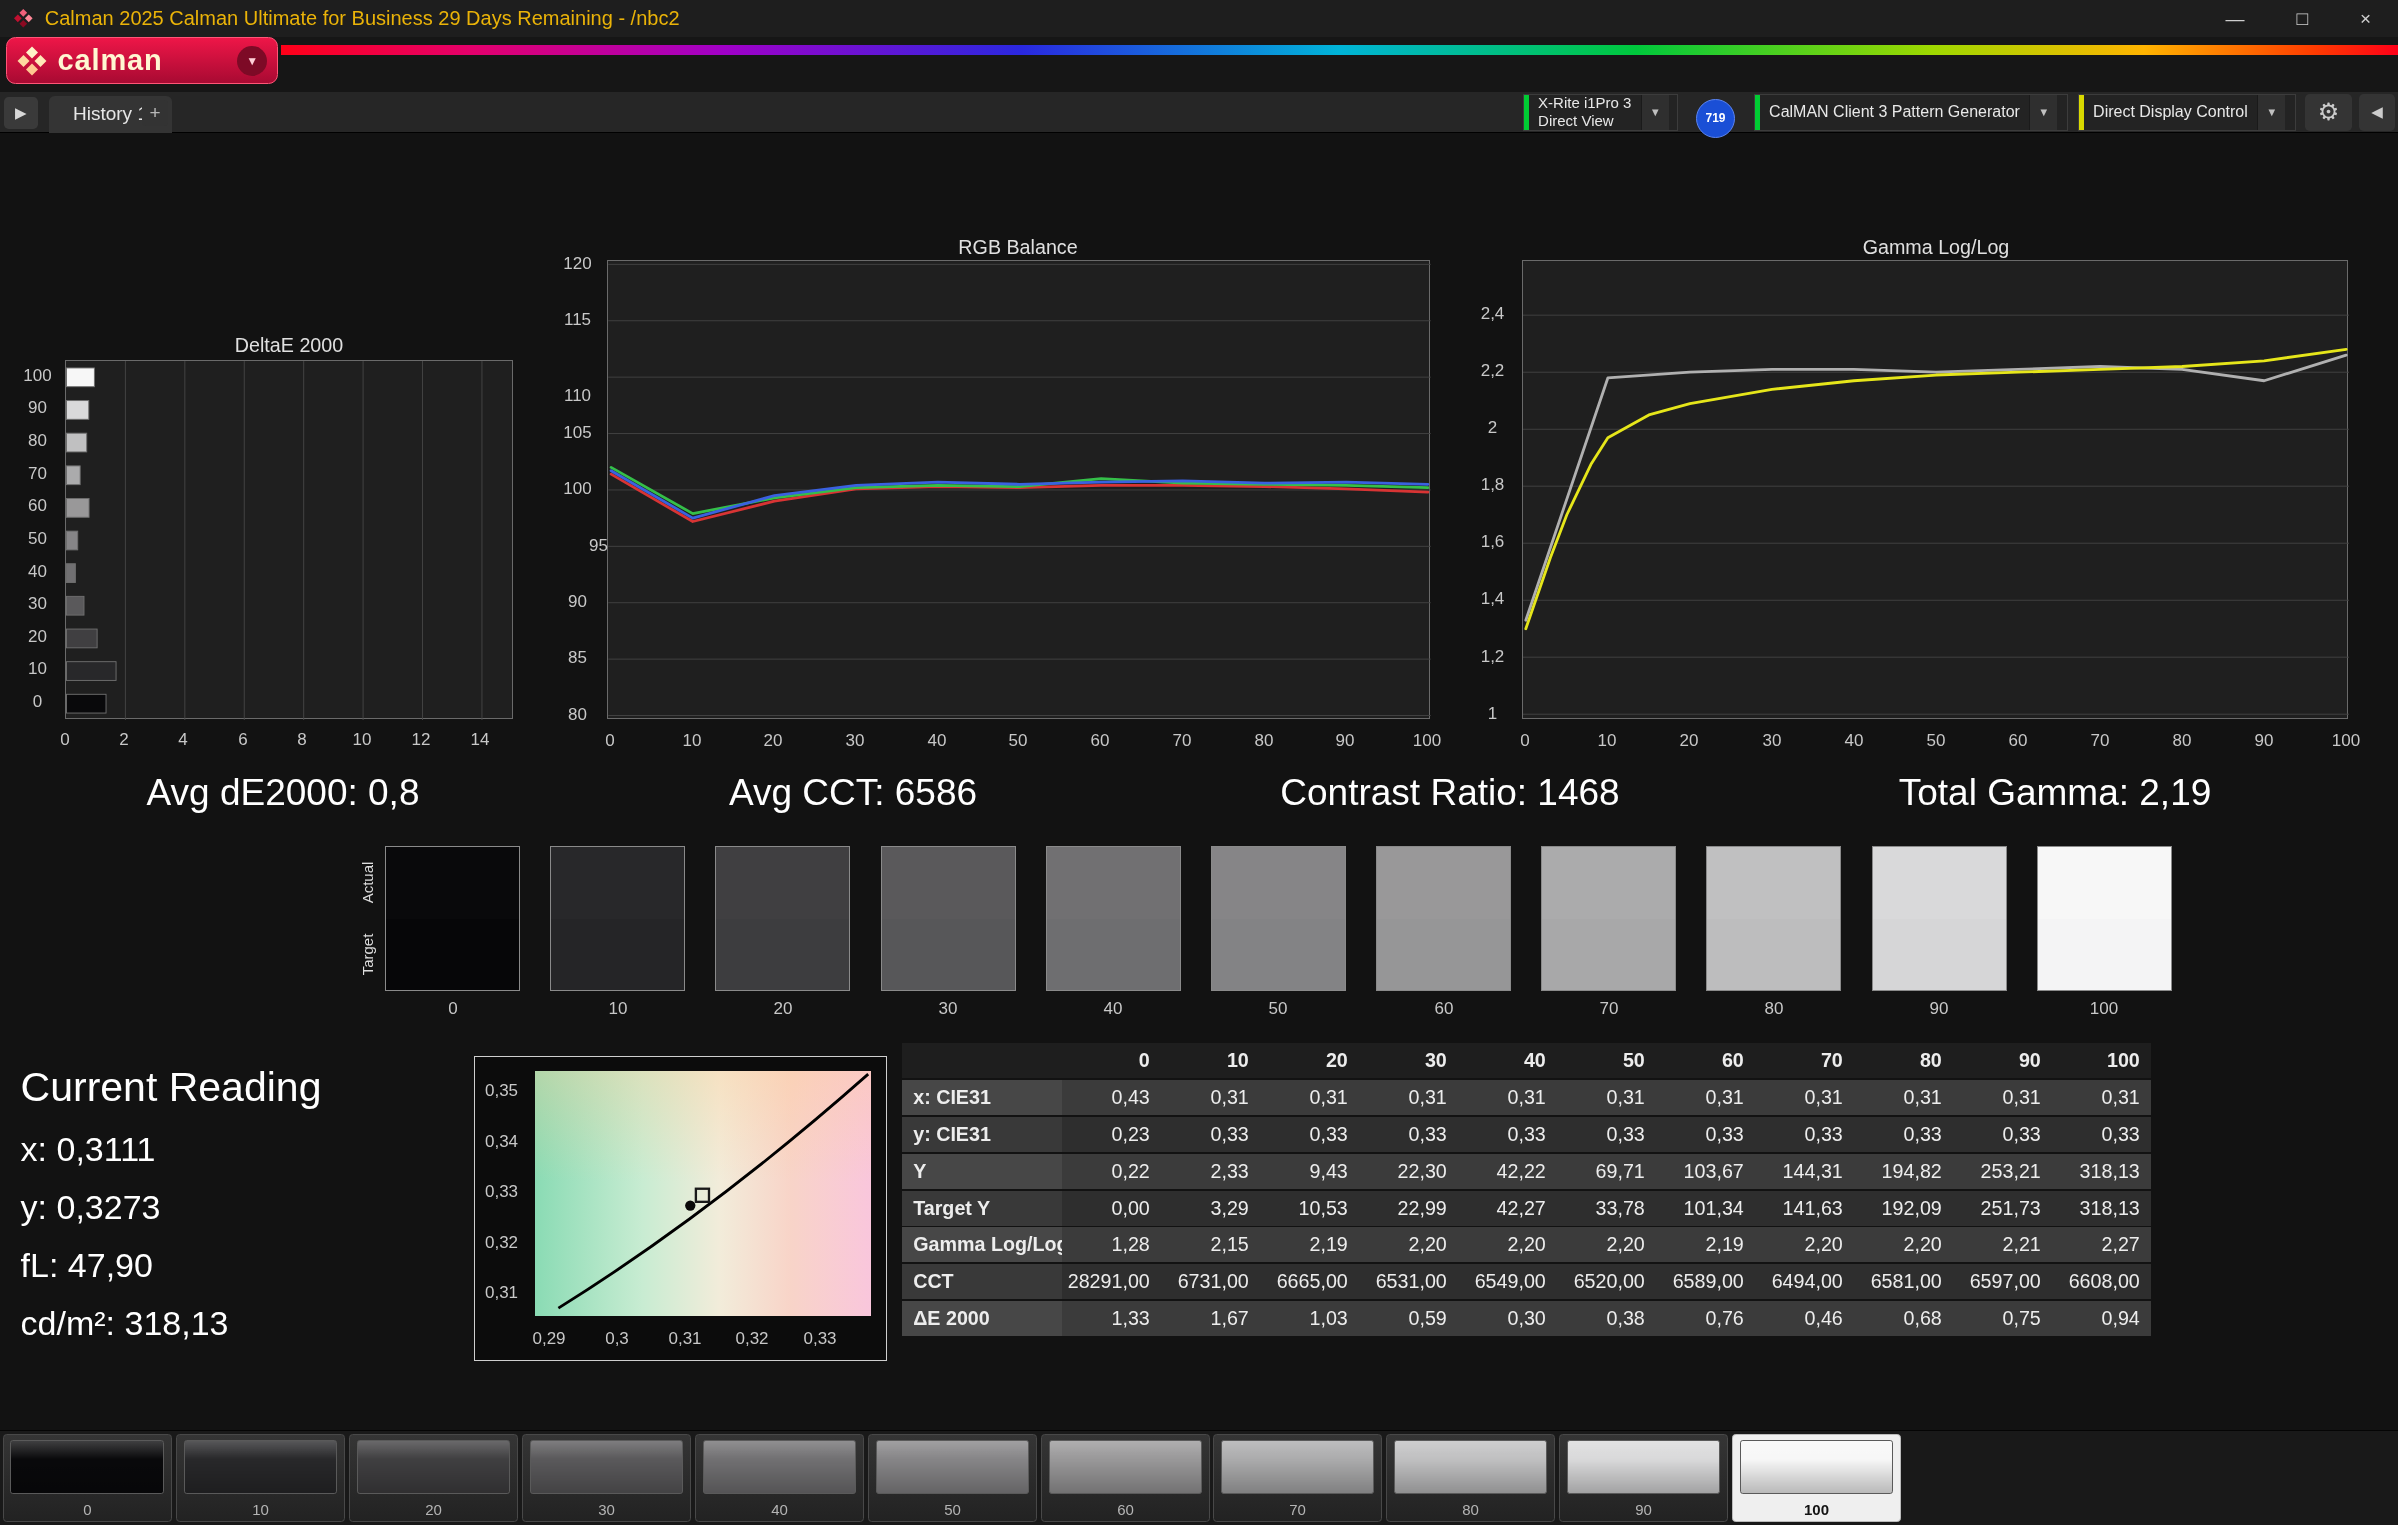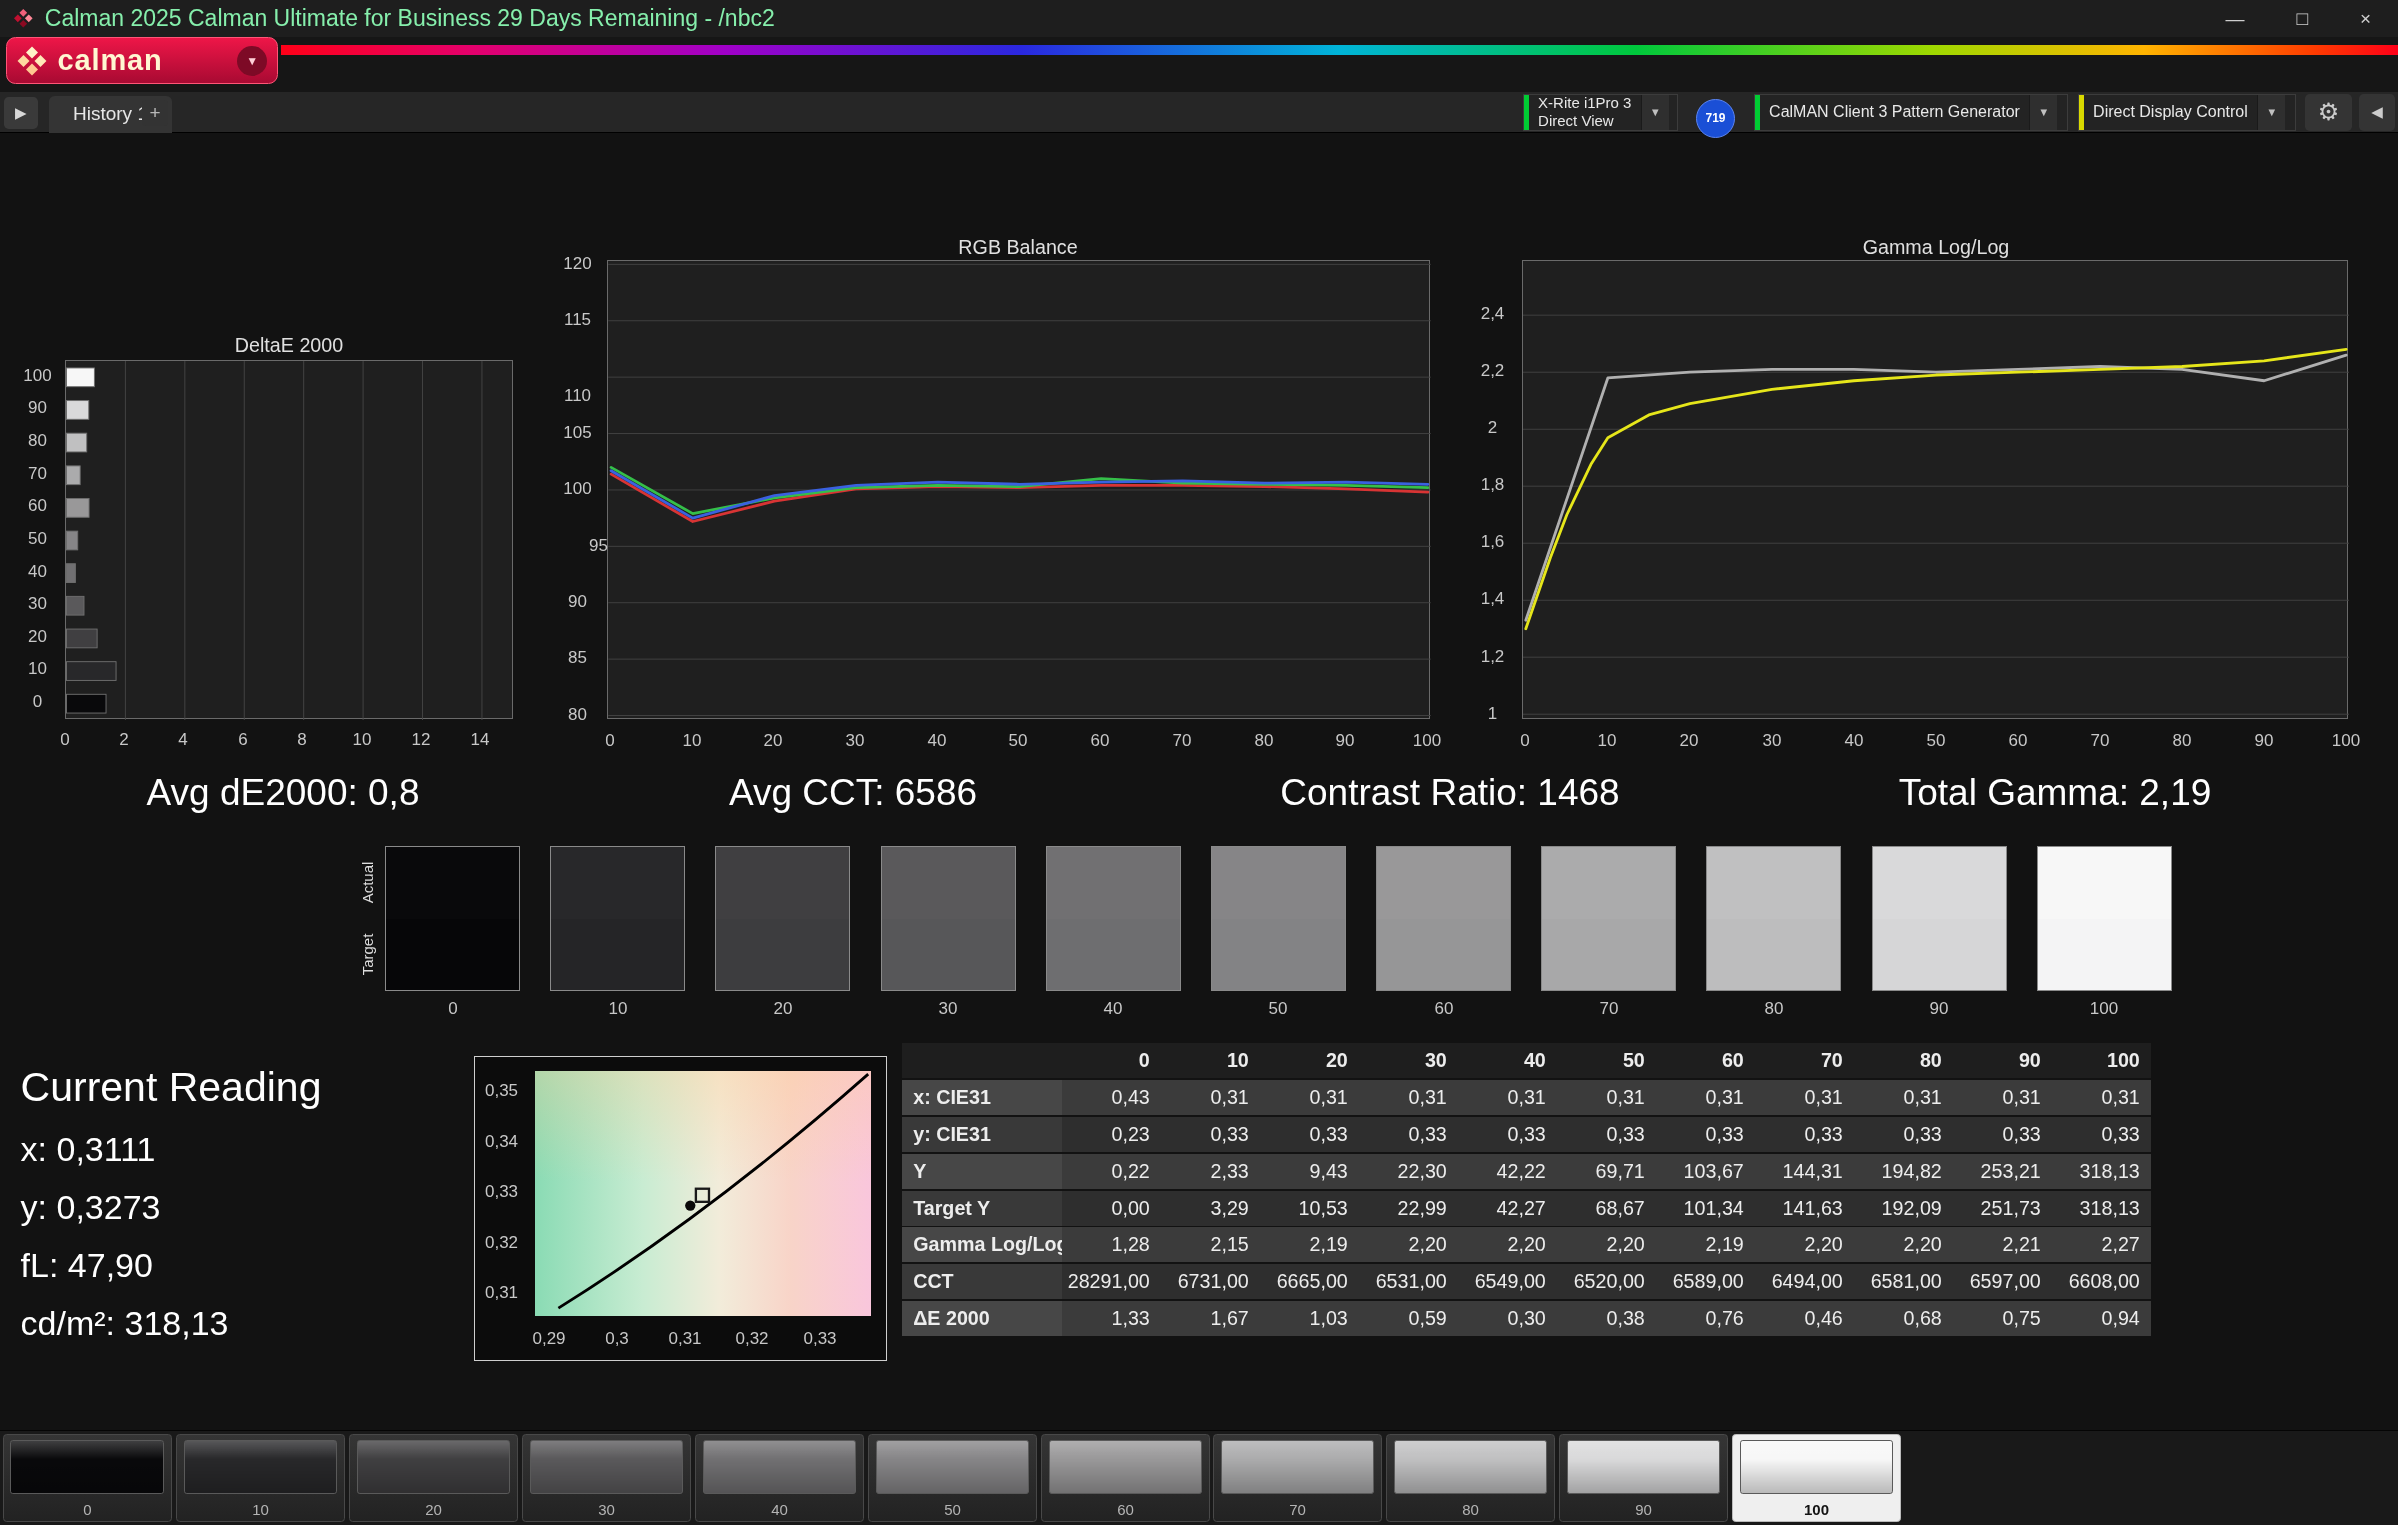--- a/index.html
+++ b/index.html
@@ -1,21 +1,21 @@
 <!DOCTYPE html>
 <html style="font-size:15px"><head>
 <meta charset="utf-8">
 <style>
   *{box-sizing:border-box;margin:0;padding:0}
   html,body{width:2399px;height:1525px;background:#121212;font-family:"Liberation Sans",sans-serif;overflow:hidden}
   #app{position:relative;width:2399px;height:1525px;background:#121212;color:#eee}
 
   
   .titlebar{position:absolute;left:0;top:0;width:2399px;height:37px;background:#1e1e1e;display:flex;align-items:center;padding:0 13px;gap:11.2px}
-  .tb-title{color:#86efac;font-size:23px;white-space:nowrap}
+  .tb-title{color:#eab308;font-size:20px;white-space:nowrap}
   .tb-controls{margin-left:auto;display:flex;gap:52px;color:#cfcfcf;font-size:19px;padding-right:15px}
 
   
   .header-row{position:absolute;left:0;top:37px;width:2399px;height:55px;background:#161616}
   .rainbow{position:absolute;left:281px;top:7.5px;width:2117px;height:10.3px;
     background:linear-gradient(90deg,#ff0018 0%,#e4006c 9%,#a000c8 21%,#2a28e0 35%,#00b4d8 50%,#00c83c 64%,#9ed800 78%,#ffb400 88%,#ff3c00 96%,#ff0018 100%)}
   .logo-btn{position:absolute;left:5.6px;top:0;width:272px;height:47px;border-radius:9.4px;border:1.9px solid #ff5577;
     background:linear-gradient(180deg,#ee1648,#a80a32);display:flex;align-items:center;padding:0 9.4px;gap:9.4px;cursor:pointer}
   .logo-text{font-size:29px;font-weight:bold;color:#fff6d2;letter-spacing:0.9px;line-height:1}
   .logo-dd{margin-left:auto;width:30px;height:30px;border-radius:50%;background:#7d0a26;display:flex;align-items:center;justify-content:center;color:#ffd0d8;font-size:12px}
@@ -235,21 +235,21 @@
       <div class="cell " style="background: rgb(59, 59, 59);">144,31</div>
       <div class="cell " style="background: rgb(59, 59, 59);">194,82</div>
       <div class="cell " style="background: rgb(59, 59, 59);">253,21</div>
       <div class="cell " style="background: rgb(59, 59, 59);">318,13</div>
       <div class="cell lab" style="background: rgb(57, 57, 57);">Target Y</div>
       <div class="cell " style="background: rgb(46, 46, 46);">0,00</div>
       <div class="cell " style="background: rgb(46, 46, 46);">3,29</div>
       <div class="cell " style="background: rgb(46, 46, 46);">10,53</div>
       <div class="cell " style="background: rgb(46, 46, 46);">22,99</div>
       <div class="cell " style="background: rgb(46, 46, 46);">42,27</div>
-      <div class="cell " style="background: rgb(46, 46, 46);">68,67</div>
+      <div class="cell " style="background: rgb(46, 46, 46);">33,78</div>
       <div class="cell " style="background: rgb(46, 46, 46);">101,34</div>
       <div class="cell " style="background: rgb(46, 46, 46);">141,63</div>
       <div class="cell " style="background: rgb(46, 46, 46);">192,09</div>
       <div class="cell " style="background: rgb(46, 46, 46);">251,73</div>
       <div class="cell " style="background: rgb(46, 46, 46);">318,13</div>
       <div class="cell lab" style="background: rgb(71, 71, 71);">Gamma Log/Log</div>
       <div class="cell " style="background: rgb(59, 59, 59);">1,28</div>
       <div class="cell " style="background: rgb(59, 59, 59);">2,15</div>
       <div class="cell " style="background: rgb(59, 59, 59);">2,19</div>
       <div class="cell " style="background: rgb(59, 59, 59);">2,20</div>

